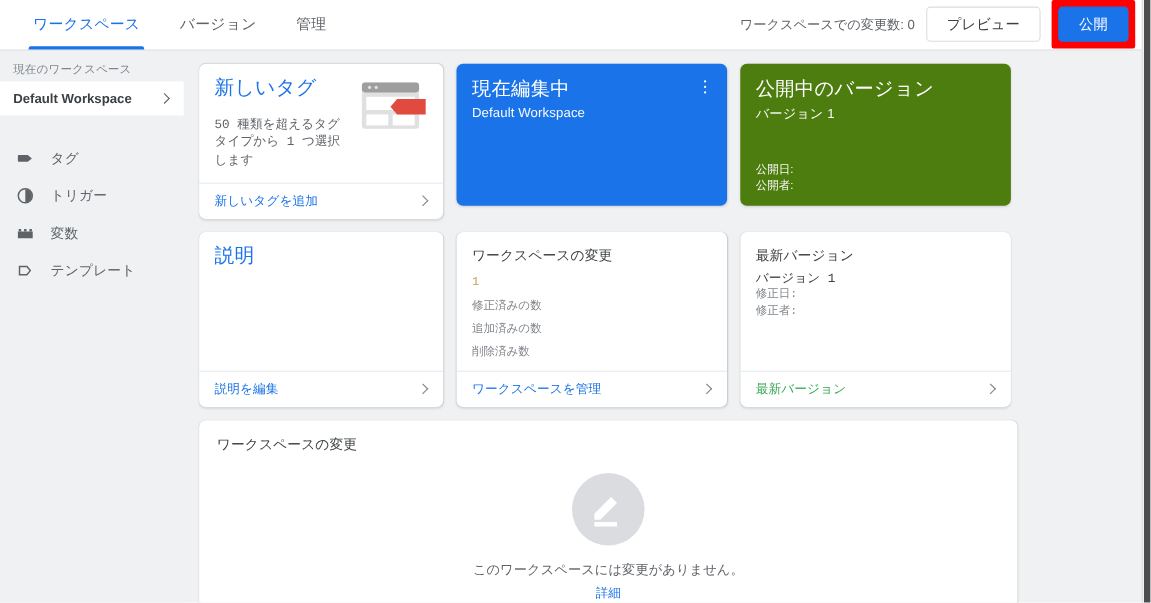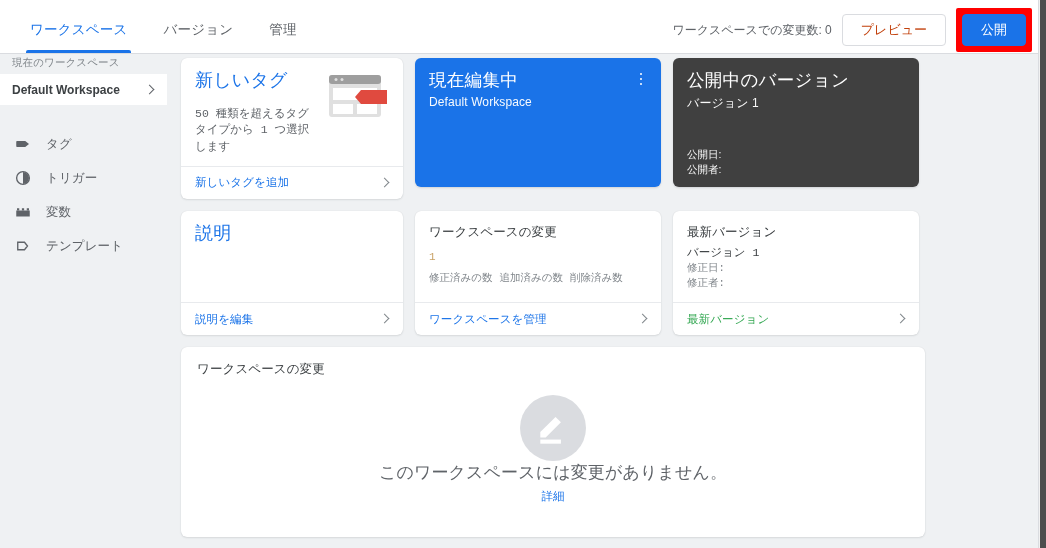--- a/index.html
+++ b/index.html
@@ -21,21 +21,21 @@
     height: 548px;
     background: #eff1f3;
     overflow: hidden;
   }
 
   
   .topbar {
     position: absolute;
     top: 0; left: 0;
     width: 1038px;
-    height: 54px;
+    height: 46px;
     background: #ffffff;
     border-bottom: 1px solid #dadce0;
     display: flex;
     align-items: flex-end;
     z-index: 5;
   }
 
   .tabs {
     display: flex;
     align-items: flex-end;
@@ -88,21 +88,21 @@
     height: 32px;
     display: flex;
     align-items: center;
     justify-content: center;
     cursor: pointer;
     white-space: nowrap;
   }
   .btn-outline {
     background: #ffffff;
     border: 1px solid #dadce0;
-    color: #c2410c;
+    color: #404040;
   }
   .btn-primary {
     background: #1a73e8;
     border: 1px solid #1a73e8;
     color: #ffffff;
   }
 
   .publish-wrap {
     position: relative;
     padding: 3px;
@@ -281,21 +281,21 @@
   
   .card-blue {
     background: #1a73e8;
     border-radius: 6px;
     height: 129px;
     padding: 12px 14px;
     position: relative;
     box-shadow: 0 1px 2px rgba(60,64,67,.16);
   }
   .card-green {
-    background: #404040;
+    background: #4d7c0f;
     border-radius: 6px;
     height: 129px;
     padding: 12px 14px;
     position: relative;
     box-shadow: 0 1px 2px rgba(60,64,67,.16);
   }
   .hero-title {
     font-size: 17.5px;
     color: #ffffff;
     font-weight: normal;
@@ -352,20 +352,21 @@
     height: 13px;
     line-height: 13px;
   }
   .wsc-legend {
     font-size: 10.5px;
     color: #80868b;
     margin-top: 7px;
     display: flex;
     gap: 7px;
     white-space: nowrap;
+    flex-direction: column;
   }
 
   
   .lv-title {
     font-size: 12.5px;
     color: #3c4043;
     letter-spacing: .1px;
   }
   .lv-sub {
     font-size: 11.5px;
@@ -406,22 +407,23 @@
   }
   .empty-circle {
     width: 66px; height: 66px;
     border-radius: 50%;
     background: #dadce0;
     display: flex;
     align-items: center;
     justify-content: center;
   }
   .empty-text {
-    font-size: 17px;
+    font-size: 12px;
     color: #5f6368;
+    margin-top: 14px;
     letter-spacing: .1px;
   }
   .empty-link {
     font-size: 11.5px;
     color: #1a73e8;
     margin-top: 5px;
     cursor: pointer;
   }
 
   

